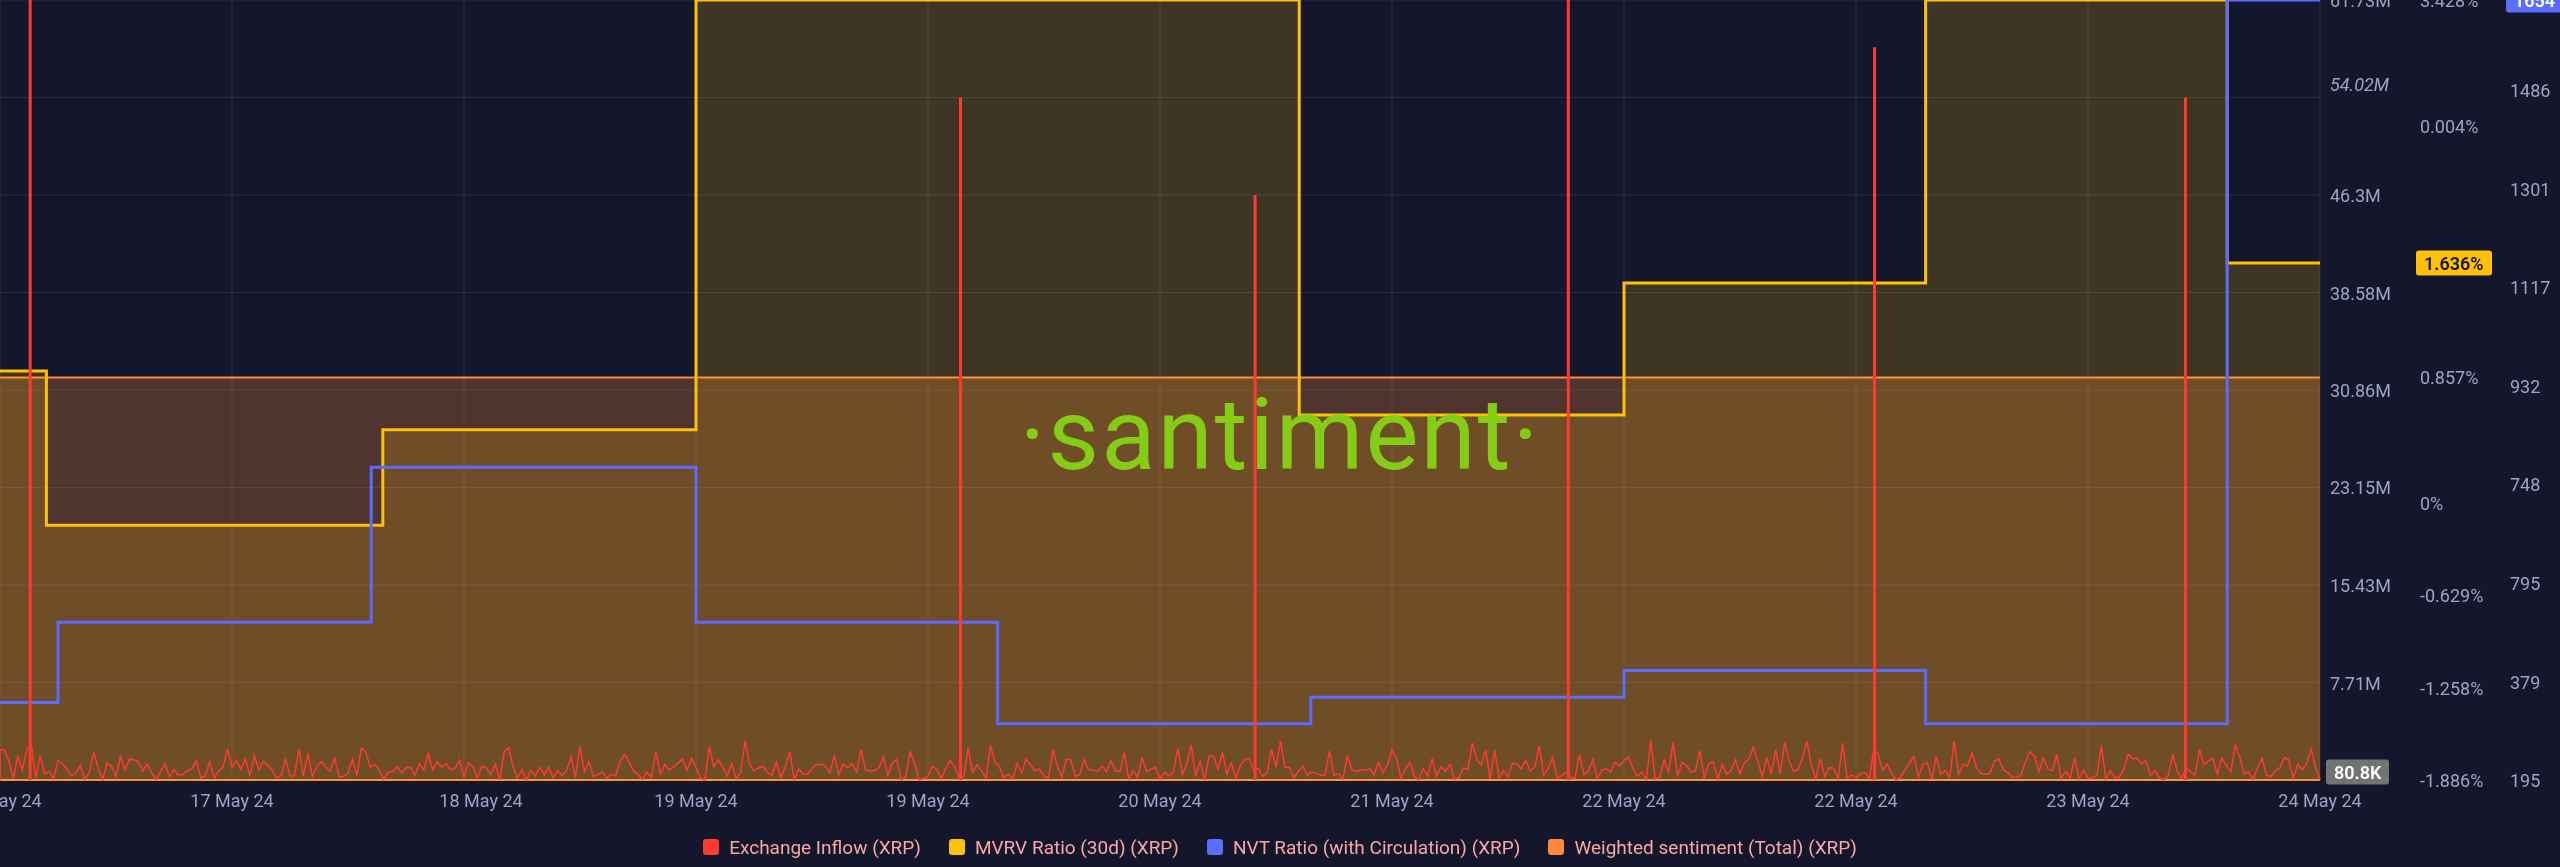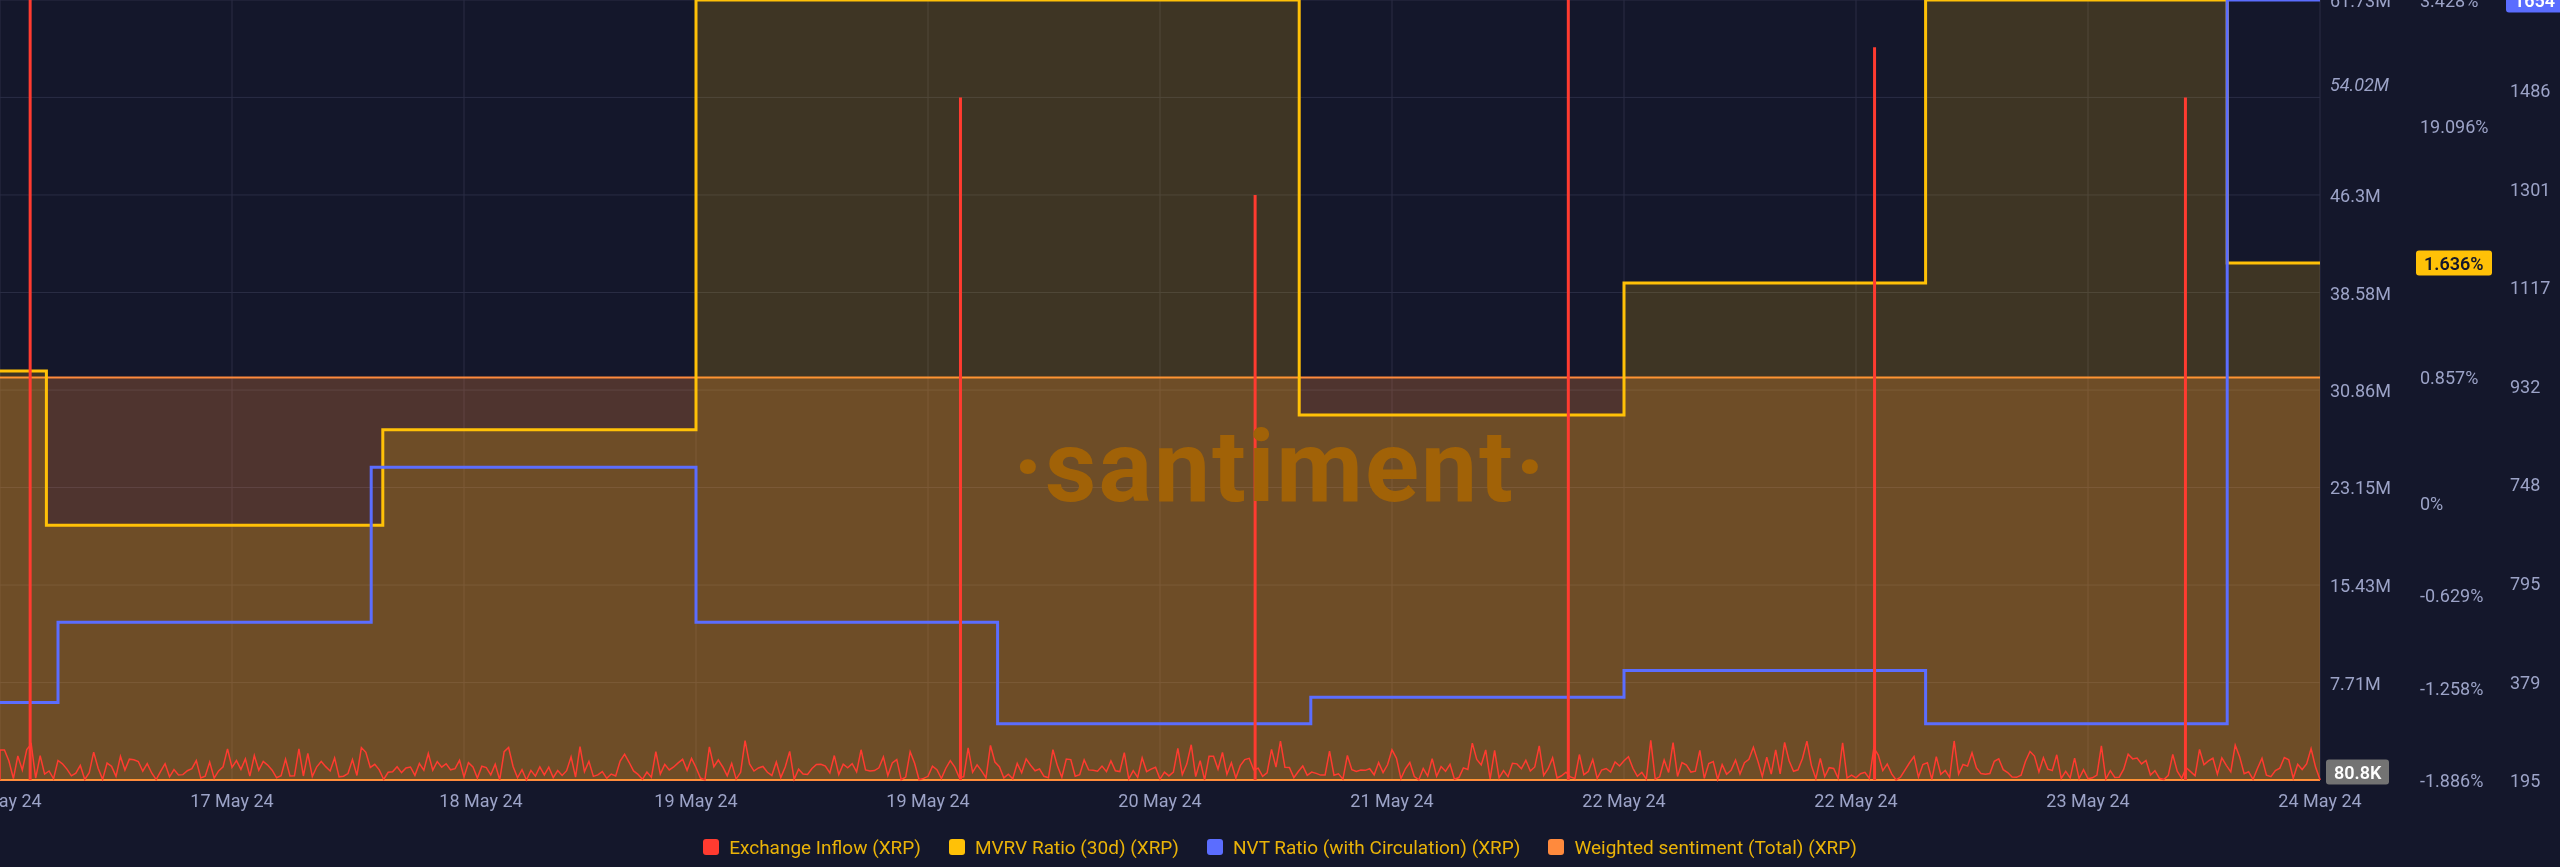--- a/index.html
+++ b/index.html
@@ -1,28 +1,28 @@
 <!DOCTYPE html>
 <html><head>
 <meta charset="utf-8">
 <style>
   * { margin:0; padding:0; box-sizing:border-box; }
   html,body { width:2560px; height:867px; background:#14172b; font-family:-apple-system,BlinkMacSystemFont,"Segoe UI",Roboto,Arial,sans-serif; color:#9ca3c7; overflow:hidden; }
   #chart-wrap { position:absolute; inset:0; }
   #plot { position:absolute; left:0; top:0; }
   #grid line { stroke:#2a2d45; stroke-width:1; }
-  #watermark { position:absolute; left:50%; top:50%; transform:translate(-50%,-50%); font-size:100px; font-weight:700; color:#a16207; letter-spacing:2px; user-select:none; pointer-events:none;margin-top:32px; }
+  #watermark { position:absolute; left:50%; top:50%; transform:translate(-50%,-50%); font-size:100px; font-weight:400; color:#84cc16; letter-spacing:2px; user-select:none; pointer-events:none; }
   .axis-label { position:absolute; font-size:18px; color:#9ca3c7; white-space:nowrap; }
   .x-label { top:790px; transform:translateX(-50%); }
   .y1-label { transform:translateY(-50%); text-align:left; }
   .y2-label { transform:translateY(-50%); text-align:left; }
   .y3-label { transform:translateY(-50%); text-align:right; }
   .badge { position:absolute; padding:2px 8px; border-radius:3px; font-size:18px; font-weight:600; color:#14172b; transform:translateY(-50%); }
   #legend { position:absolute; left:0; right:0; bottom:0; height:40px; display:flex; justify-content:center; align-items:center; gap:28px; }
-  .legend-item { display:flex; align-items:center; gap:10px; font-size:19px; color:#eab308;justify-content:flex-end; }
+  .legend-item { display:flex; align-items:center; gap:10px; font-size:19px; color:#fca5a5;justify-content:flex-end; }
   .swatch { width:16px; height:16px; border-radius:3px; }
 </style>
 </head>
 <body>
 
 <div id="chart-wrap">
   <svg id="plot" width="2560" height="830">
       <g id="grid">
         <line x1="0" x2="2320" y1="0" y2="0"></line>
         <line x1="0" x2="2320" y1="97.42102705329648" y2="97.42102705329648"></line>
@@ -73,21 +73,21 @@
       <div class="axis-label x-label" style="left: 2320px;">24 May 24</div>
       <div class="axis-label y1-label" style="left: 2330px; top: 0px;">61.73M</div>
       <div class="axis-label y1-label" style="left: 2330px; top: 84px; font-style: italic;">54.02M</div>
       <div class="axis-label y1-label" style="left: 2330px; top: 194.968px;">46.3M</div>
       <div class="axis-label y1-label" style="left: 2330px; top: 292.516px;">38.58M</div>
       <div class="axis-label y1-label" style="left: 2330px; top: 390.063px;">30.86M</div>
       <div class="axis-label y1-label" style="left: 2330px; top: 487.484px;">23.15M</div>
       <div class="axis-label y1-label" style="left: 2330px; top: 585.032px;">15.43M</div>
       <div class="axis-label y1-label" style="left: 2330px; top: 682.579px;">7.71M</div>
       <div class="axis-label y2-label" style="left: 2420px; top: 0px;">3.428%</div>
-      <div class="axis-label y2-label" style="left: 2420px; top: 125.792px;">19.096%</div>
+      <div class="axis-label y2-label" style="left: 2420px; top: 125.792px;">0.004%</div>
       <div class="axis-label y2-label" style="left: 2420px; top: 263.033px;">1.636%</div>
       <div class="axis-label y2-label" style="left: 2420px; top: 377.377px;">0.857%</div>
       <div class="axis-label y2-label" style="left: 2420px; top: 503.169px;">0%</div>
       <div class="axis-label y2-label" style="left: 2420px; top: 595.495px;">-0.629%</div>
       <div class="axis-label y2-label" style="left: 2420px; top: 687.821px;">-1.258%</div>
       <div class="axis-label y2-label" style="left: 2420px; top: 780px;">-1.886%</div>
       <div class="axis-label y3-label" style="left: 2510px; top: 0px;">1654</div>
       <div class="axis-label y3-label" style="left: 2510px; top: 89.8149px;">1486</div>
       <div class="axis-label y3-label" style="left: 2510px; top: 188.718px;">1301</div>
       <div class="axis-label y3-label" style="left: 2510px; top: 287.087px;">1117</div>

